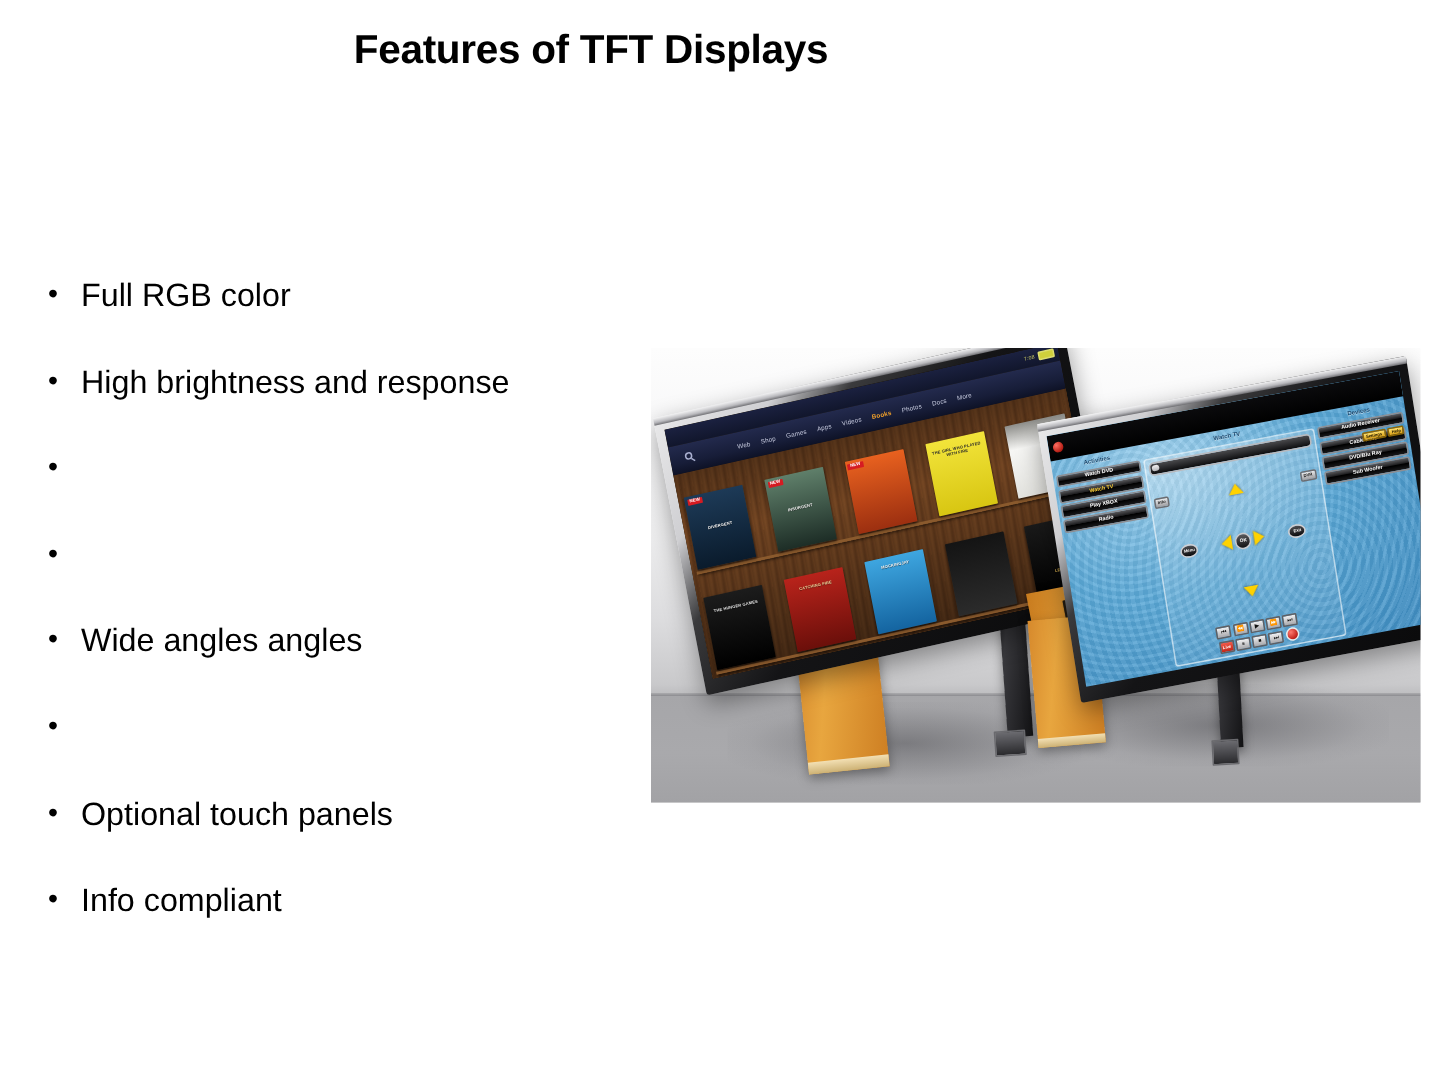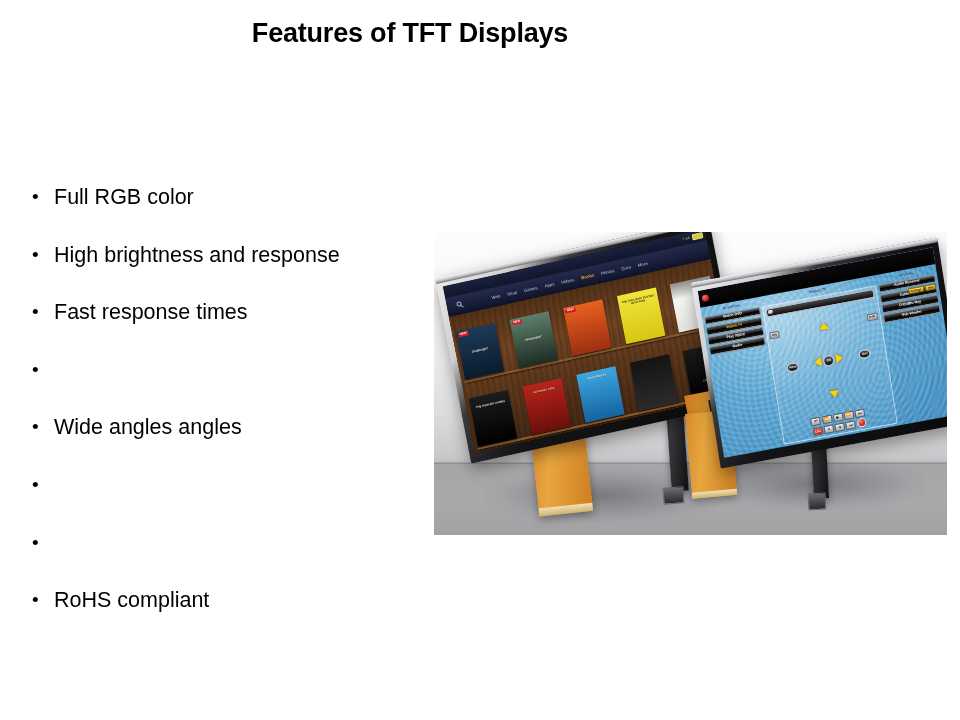--- a/index.html
+++ b/index.html
@@ -26,21 +26,20 @@
   
   #slide-title {
     position: absolute;
     left: 0; top: 18px;
     width: 788px;
     text-align: center;
     font-size: 27px;
     font-weight: bold;
     color: #000000;
     letter-spacing: -0.2px;
-    padding-left: 16px;
   }
 
   
   #bullet-list {
     position: absolute;
     left: 28px;
     top: 182px;
     width: 420px;
   }
   .bullet-row {
@@ -511,38 +510,38 @@
     <div class="bullet-row">
       <span class="bullet-mark">•</span>
       <span class="bullet-text">Full RGB color</span>
     </div>
     <div class="bullet-row">
       <span class="bullet-mark">•</span>
       <span class="bullet-text">High brightness and response</span>
     </div>
     <div class="bullet-row">
       <span class="bullet-mark">•</span>
-      <span class="bullet-text">Fast response times</span>
     </div>
     <div class="bullet-row">
       <span class="bullet-mark">•</span>
     </div>
     <div class="bullet-row">
       <span class="bullet-mark">•</span>
       <span class="bullet-text">Wide angles angles</span>
     </div>
     <div class="bullet-row">
       <span class="bullet-mark">•</span>
     </div>
     <div class="bullet-row">
       <span class="bullet-mark">•</span>
+      <span class="bullet-text">Optional touch panels</span>
     </div>
     <div class="bullet-row">
       <span class="bullet-mark">•</span>
-      <span class="bullet-text">RoHS compliant</span>
+      <span class="bullet-text">Info compliant</span>
     </div>
   </div>
 
   <div id="product-photo">
     <div class="floor"></div>
     <div class="floor-line"></div>
 
     <div class="shadow-blob" style="left:10%; top:78%; width:46%; height:18%;"></div>
     <div class="shadow-blob" style="left:52%; top:74%; width:44%; height:18%;"></div>
 

